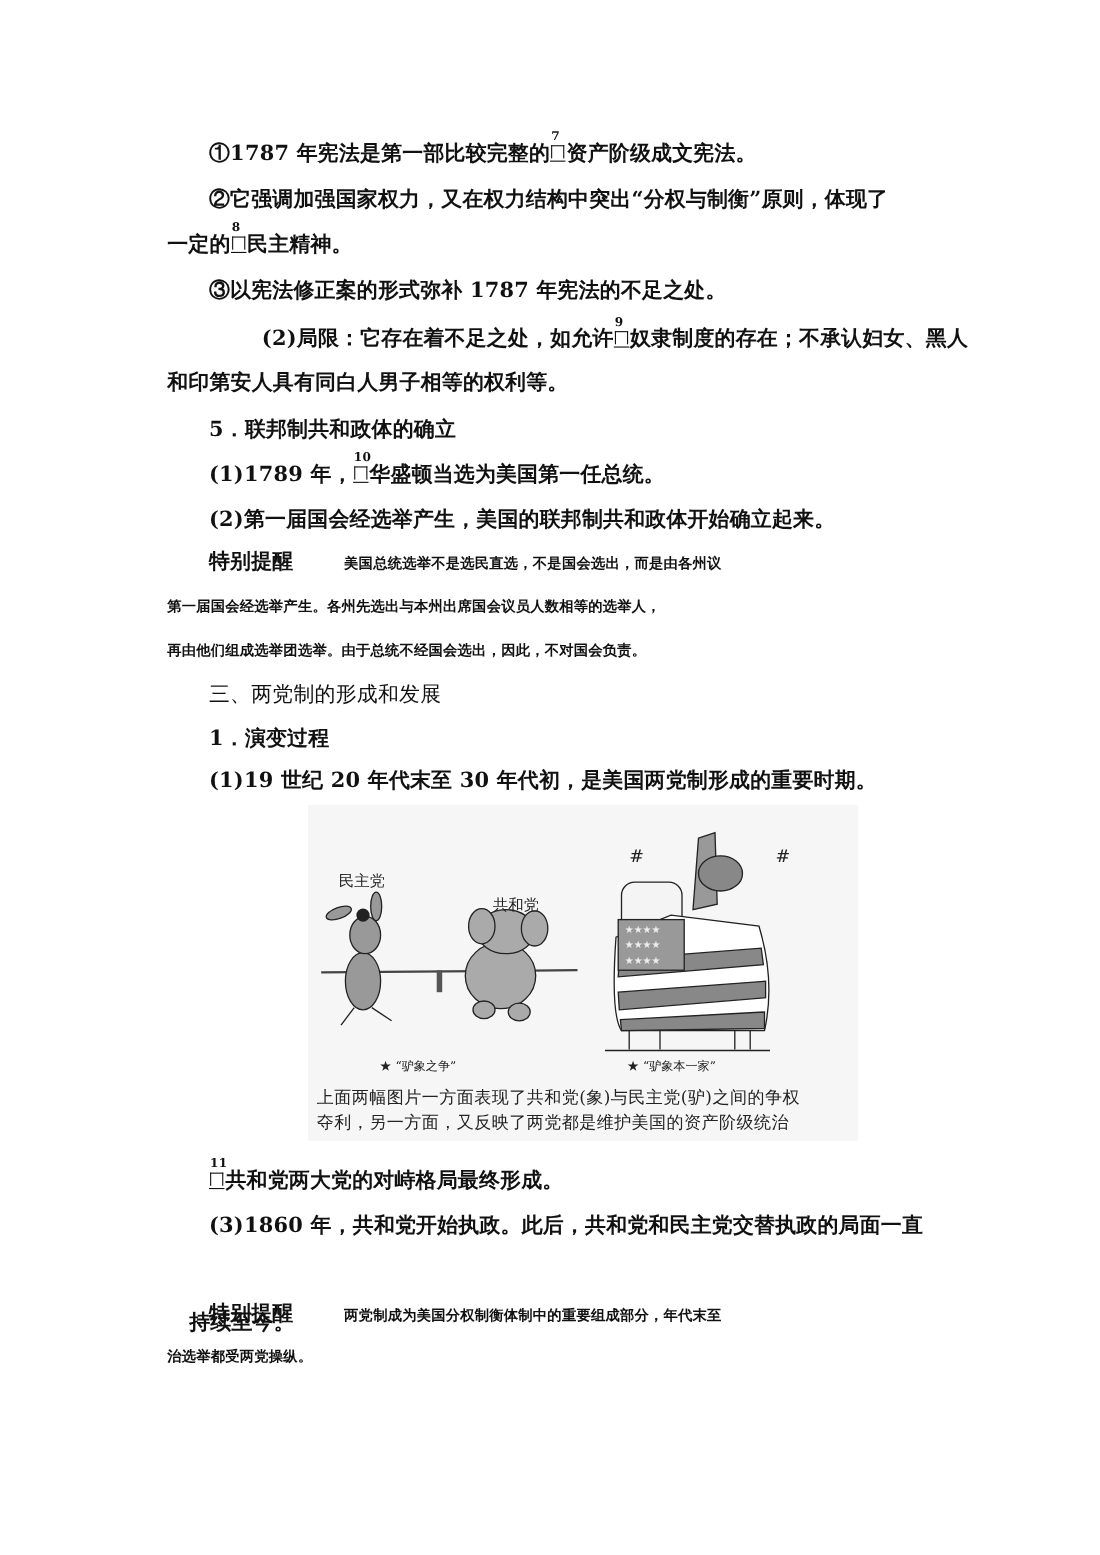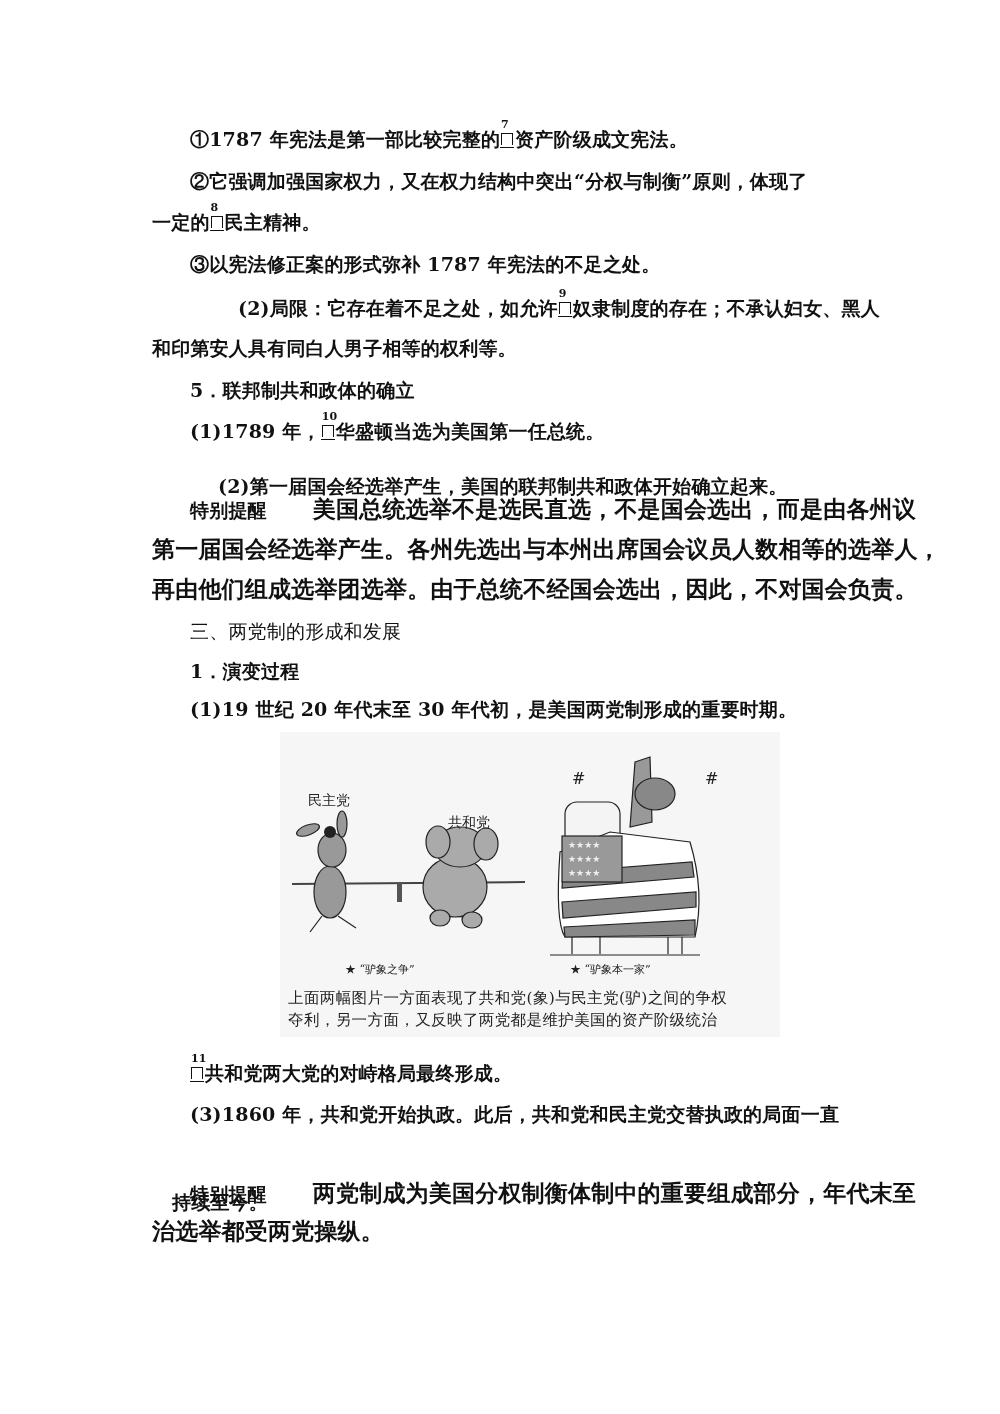--- a/index.html
+++ b/index.html
@@ -1,21 +1,21 @@
 <!DOCTYPE html>
 <html><head>
 <meta charset="utf-8">
 <style>
   html, body { margin:0; padding:0; background:#ffffff; }
   body { width:1000px; height:1414px; position:relative; overflow:hidden;
          font-family:"DejaVu Serif","Liberation Serif",serif; color:#111; }
   .line { position:absolute; left:190px; font-size:19px; line-height:26px; white-space:nowrap; letter-spacing:0.2px; }
   .line.full { left:152px; }
   .bold { font-weight:bold; }
-  .kai { font-family:Liberation Mono, monospace; font-size:23px;text-align:right; }
+  .kai { font-family:Liberation Serif, serif; font-size:13px;text-align:right; }
   .ul { text-underline-offset:4px; }
   .marker { display:inline-block; position:relative; width:14px; height:18px; border-bottom:1px solid #111; margin-right:1px; vertical-align:-2px; }
   .marker span { position:absolute; top:-10px; left:1px; font-size:11px; font-weight:bold; line-height:11px; }
   .marker:before { content:""; position:absolute; left:1px; right:1px; top:4px; bottom:2px; border:1.5px solid #111; border-bottom:none; }
   .spacer { display:inline-block; width:46px; }
   .figure { position:absolute; left:280px; top:732px; width:500px; height:305px; background:#f6f6f6; }
   .cap { position:absolute; font-size:11px; color:#222; white-space:nowrap; }
   .label { position:absolute; font-size:14px; font-family:"DejaVu Sans","Liberation Sans",sans-serif; color:#222; }
   .desc { position:absolute; left:8px; font-size:15.5px; color:#222; white-space:nowrap; letter-spacing:0.4px; }
 </style>
@@ -34,21 +34,21 @@
 <div class="line bold" style="top:295px;margin-left:48px;">
   <span>(2)局限：它存在着不足之处，如允许</span><span class="marker"><span>9</span></span><span class="ul">奴隶</span><span>制度的存在；不承认妇女、黑人</span>
 </div>
 <div class="line full bold" style="top:335px;">和印第安人具有同白人男子相等的权利等。</div>
 
 <div class="line bold" style="top:377px;">5．联邦制共和政体的确立</div>
 
 <div class="line bold" style="top:418px;text-align:center;">
   <span>(1)1789 年，</span><span class="marker"><span>10</span></span><span class="ul">华盛顿</span><span>当选为美国第一任总统。</span>
 </div>
-<div class="line bold" style="top:473px;margin-left:28px;">(2)第一届国会经选举产生，美国的联邦制共和政体开始确立起来。</div>
+<div class="line bold" style="top:459px;">(2)第一届国会经选举产生，美国的联邦制共和政体开始确立起来。</div>
 
 <div class="line bold" style="top:497px;">
   <span>特别提醒</span><span class="spacer"></span><span class="kai">美国总统选举不是选民直选，不是国会选出，而是由各州议</span>
 </div>
 <div class="line full bold kai" style="top:538px;">第一届国会经选举产生。各州先选出与本州出席国会议员人数相等的选举人，</div>
 <div class="line full bold kai" style="top:578px;">再由他们组成选举团选举。由于总统不经国会选出，因此，不对国会负责。</div>
 
 <div class="line" style="top:618px;">三、两党制的形成和发展</div>
 <div class="line bold" style="top:658px;">1．演变过程</div>
 <div class="line bold" style="top:696px;">(1)19 世纪 20 年代末至 30 年代初，是美国两党制形成的重要时期。</div>

